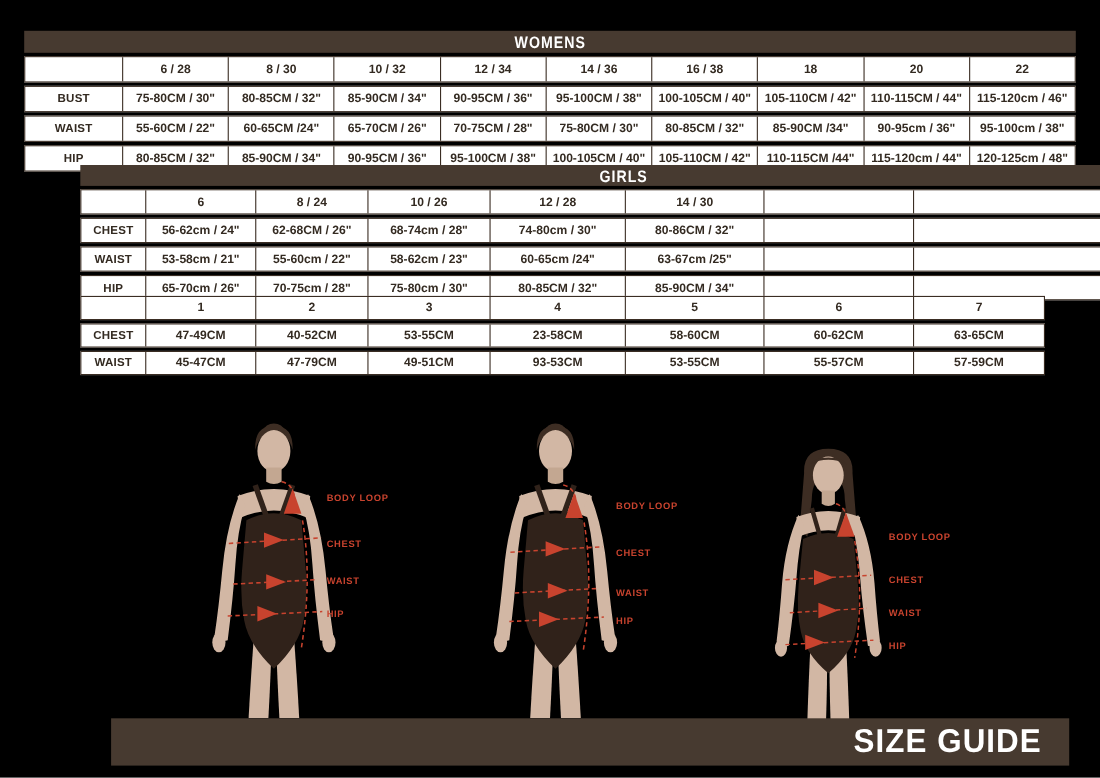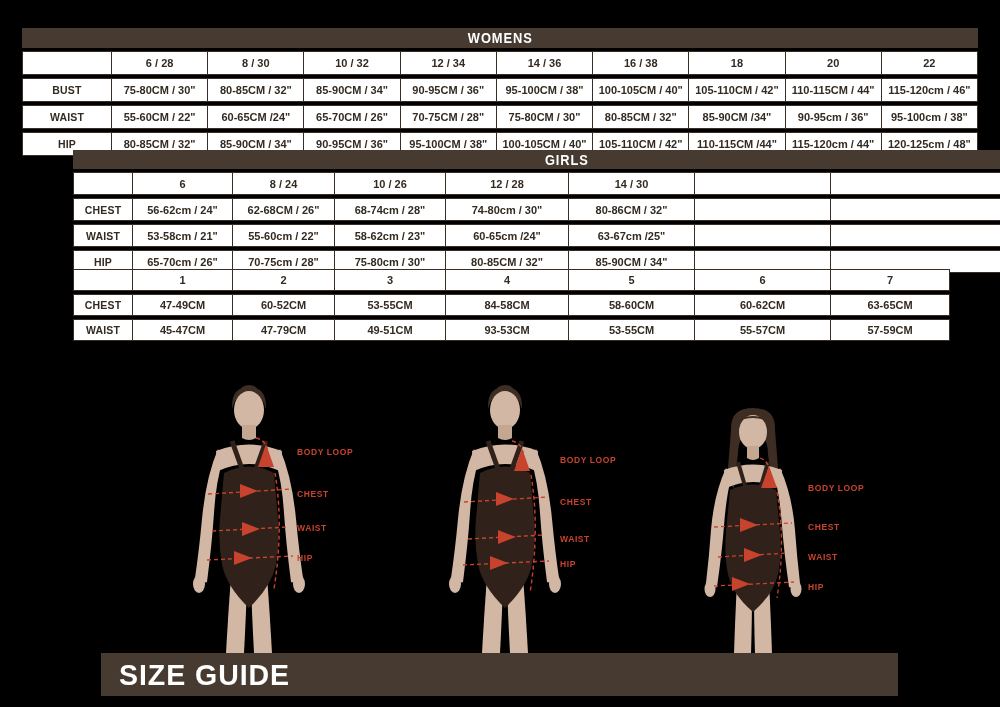--- a/index.html
+++ b/index.html
@@ -44,22 +44,22 @@
   .cell.label{font-size:10.5px;letter-spacing:.2px;}
   
   .model{position:absolute;}
   .model svg{position:absolute;top:0;}
   .ann{
     position:absolute;color:var(--red);font-weight:bold;font-size:8.5px;
     letter-spacing:.6px;white-space:nowrap;
   }
   
   .footer{
-    position:absolute;left:101px;top:653px;width:797px;height:43px;
-    background:var(--bar);display:flex;align-items:center;justify-content:flex-start;
+    position:absolute;left:101px;top:653px;width:871px;height:43px;
+    background:var(--bar);display:flex;align-items:center;justify-content:flex-end;
     padding:0 16px 0 18px;box-sizing:border-box;
   }
   .footer .sg{
     color:#fff;font-weight:bold;font-size:30px;letter-spacing:1px;
     transform:scale(.95,1);transform-origin:left center;
   }
   .footer .brand{
     color:#fff;font-weight:bold;font-size:26px;letter-spacing:1.5px;
     display:flex;align-items:flex-start;
   }
@@ -182,23 +182,23 @@
           <div class="cell">2</div>
           <div class="cell">3</div>
           <div class="cell">4</div>
           <div class="cell">5</div>
           <div class="cell">6</div>
           <div class="cell">7</div>
         </div>
         <div class="srow">
           <div class="cell label">CHEST</div>
           <div class="cell">47-49CM</div>
-          <div class="cell">60-52CM</div>
+          <div class="cell">40-52CM</div>
           <div class="cell">53-55CM</div>
-          <div class="cell">84-58CM</div>
+          <div class="cell">23-58CM</div>
           <div class="cell">58-60CM</div>
           <div class="cell">60-62CM</div>
           <div class="cell">63-65CM</div>
         </div>
         <div class="srow">
           <div class="cell label">WAIST</div>
           <div class="cell">45-47CM</div>
           <div class="cell">47-79CM</div>
           <div class="cell">49-51CM</div>
           <div class="cell">93-53CM</div>

